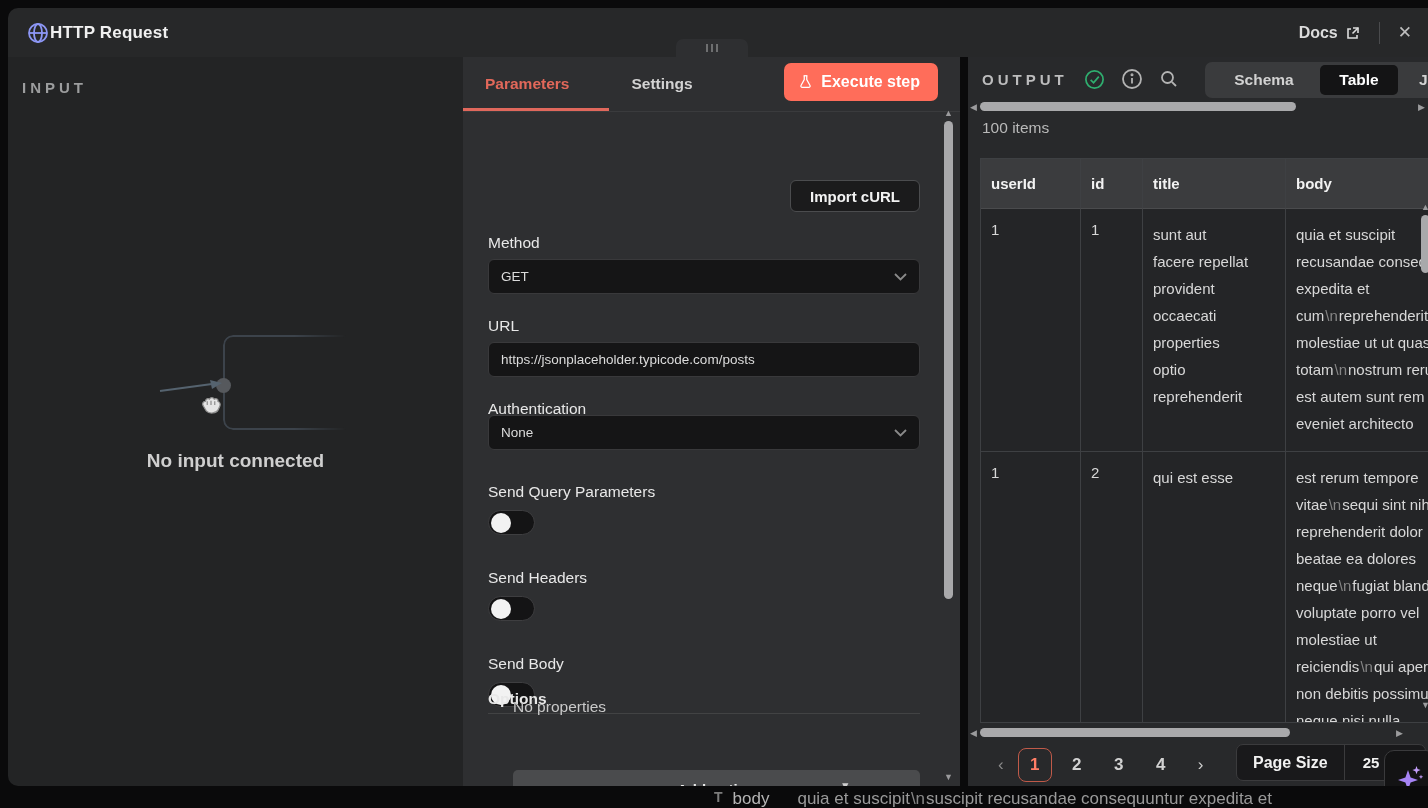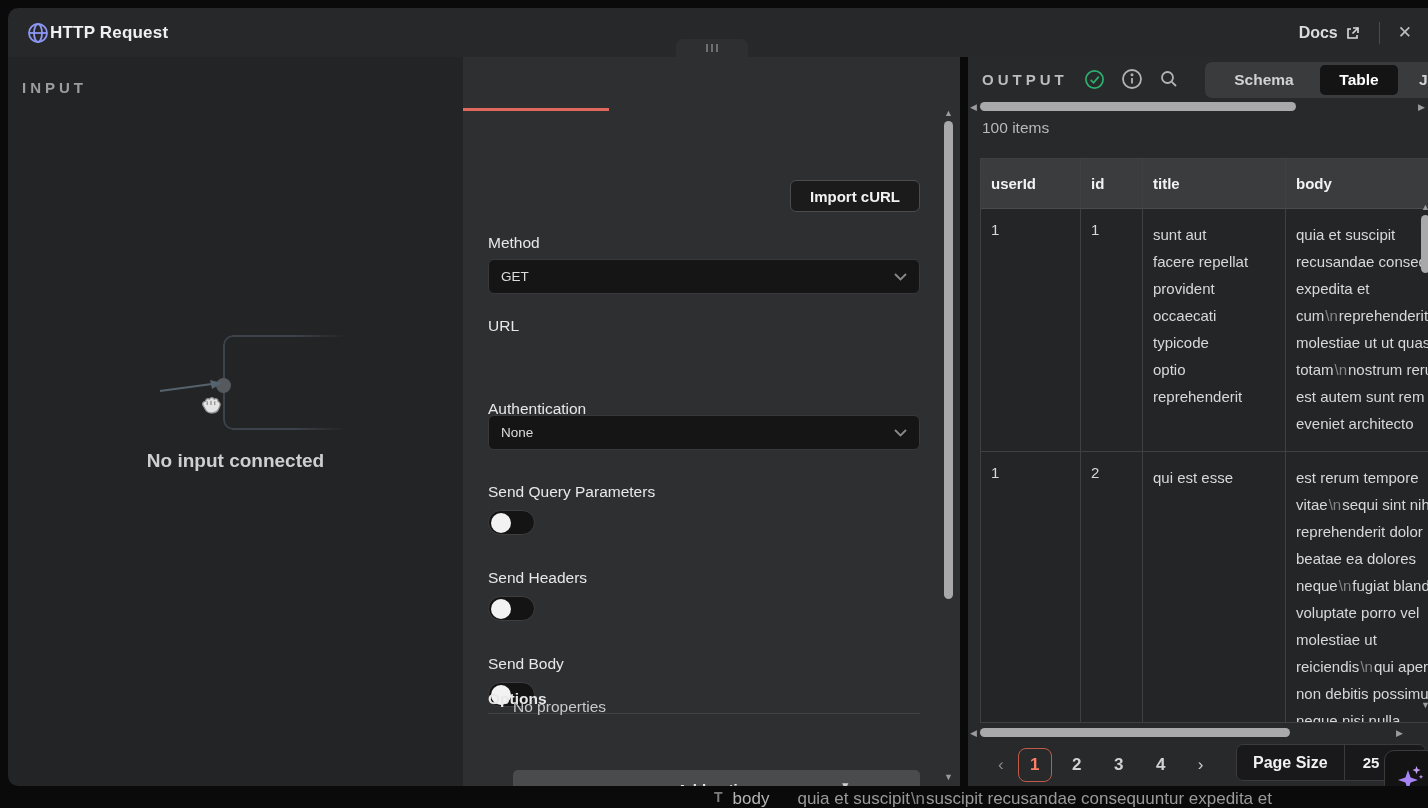--- a/index.html
+++ b/index.html
@@ -163,36 +163,52 @@
     </div>
   </div>
 
   <div class="grip-tab">
       <i></i>
       <i></i>
       <i></i>
     </div>
 
   <div class="mid-panel">
+    <div class="tabs-bar">
+      <span class="ptab active">Parameters</span>
+      <span class="ptab idle">Settings</span>
+      <button class="execute-btn">
+        <span style="display:flex;">
+          <svg width="15" height="16" viewBox="0 0 24 24" fill="none" stroke="#ffffff" stroke-width="2">
+            <path d="M9 2 h6"></path>
+              <path d="M10 2 v6 L4.8 17.5 A2.2 2.2 0 0 0 6.8 20.7 H17.2 A2.2 2.2 0 0 0 19.2 17.5 L14 8 V2"></path>
+          </svg>
+        </span>
+        <span>Execute step</span>
+      </button>
+    </div>
     <div class="tab-underline"></div>
 
     <div class="mid-content">
       <button class="import-curl">Import cURL</button>
 
       <div class="f-label" style="left:25px;top:122px;">Method</div>
       <div class="f-select" style="top:147px;">
         <span>GET</span>
         <span class="chev">
           <svg width="13" height="8" viewBox="0 0 13 8" fill="none" stroke="#8a8a8a" stroke-width="1.8">
               <path d="M1 1 L6.5 6.5 L12 1"></path>
             </svg>
         </span>
       </div>
 
       <div class="f-label" style="left:25px;top:205px;">URL</div>
+      <div class="f-input" style="top:230px;">
+        <span>https://jsonplaceholder.typicode.com/posts</span>
+      </div>
 
       <div class="f-label" style="left:25px;top:288px;">Authentication</div>
       <div class="f-select" style="top:303px;">
         <span>None</span>
         <span class="chev">
           <svg width="13" height="8" viewBox="0 0 13 8" fill="none" stroke="#8a8a8a" stroke-width="1.8">
               <path d="M1 1 L6.5 6.5 L12 1"></path>
             </svg>
         </span>
       </div>
@@ -270,21 +286,21 @@
       </div>
       <div class="tbody">
           <div class="trow">
             <div class="tcell">1</div>
             <div class="tcell">1</div>
             <div class="tcell">
               <div class="ln">sunt aut</div>
               <div class="ln">facere repellat</div>
               <div class="ln">provident</div>
               <div class="ln">occaecati</div>
-              <div class="ln">typicode</div>
+              <div class="ln">properties</div>
               <div class="ln">optio</div>
               <div class="ln">reprehenderit</div>
             </div>
             <div class="tcell">
               <div class="ln">quia et suscipit</div>
               <div class="ln">recusandae consequuntur</div>
               <div class="ln">expedita et</div>
               <div class="ln">cum<span class="esc">\n</span>reprehenderit</div>
               <div class="ln">molestiae ut ut quas</div>
               <div class="ln">totam<span class="esc">\n</span>nostrum rerum</div>

